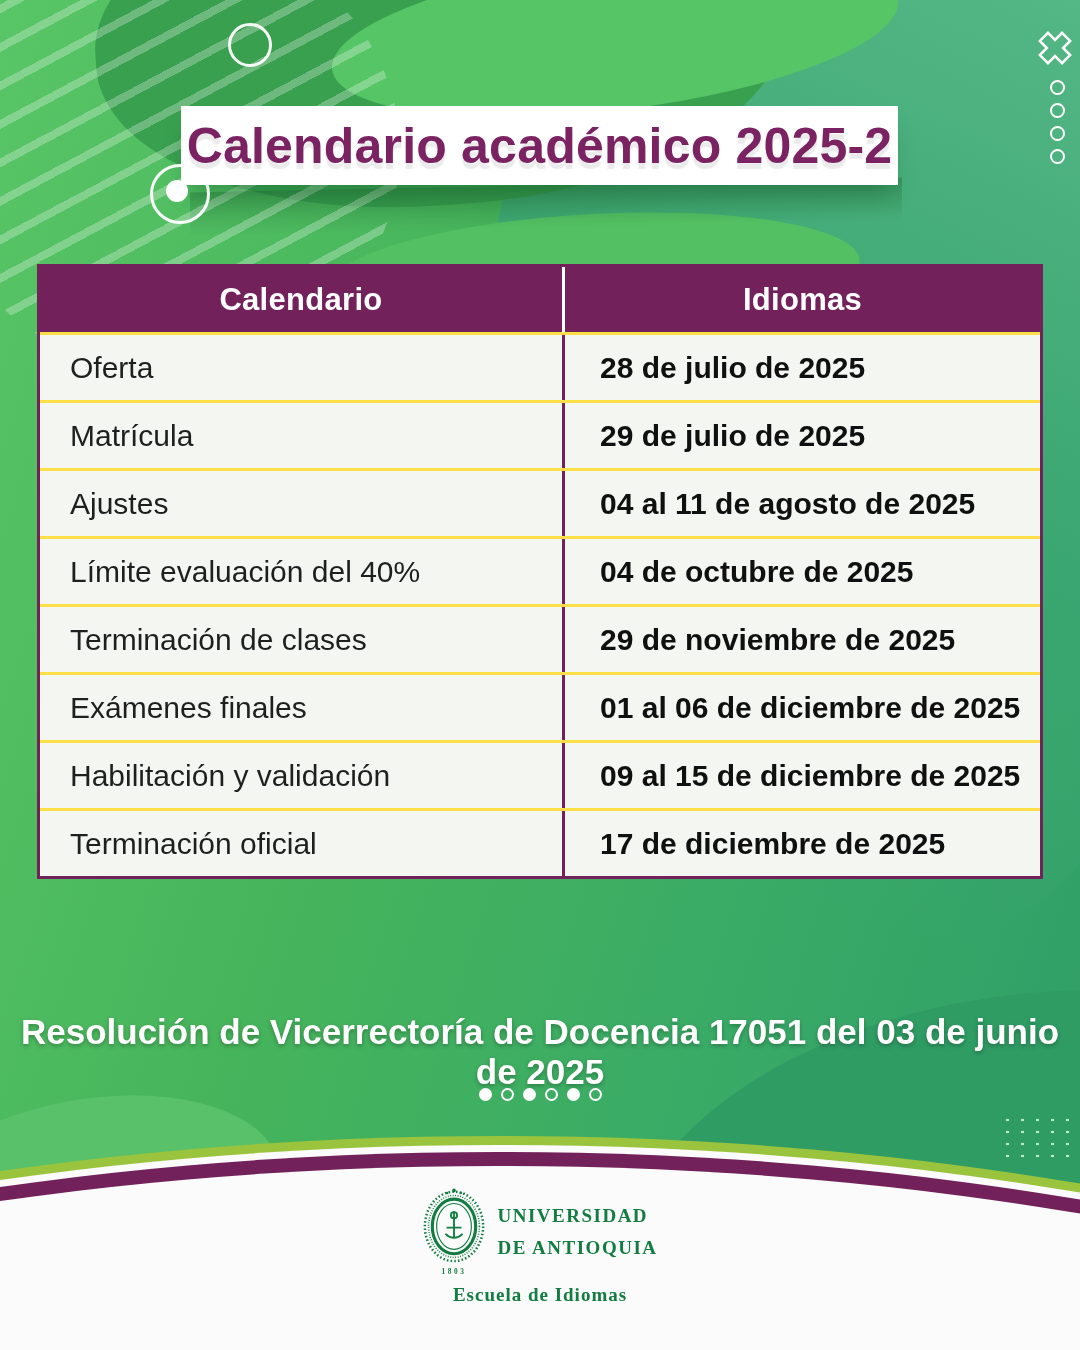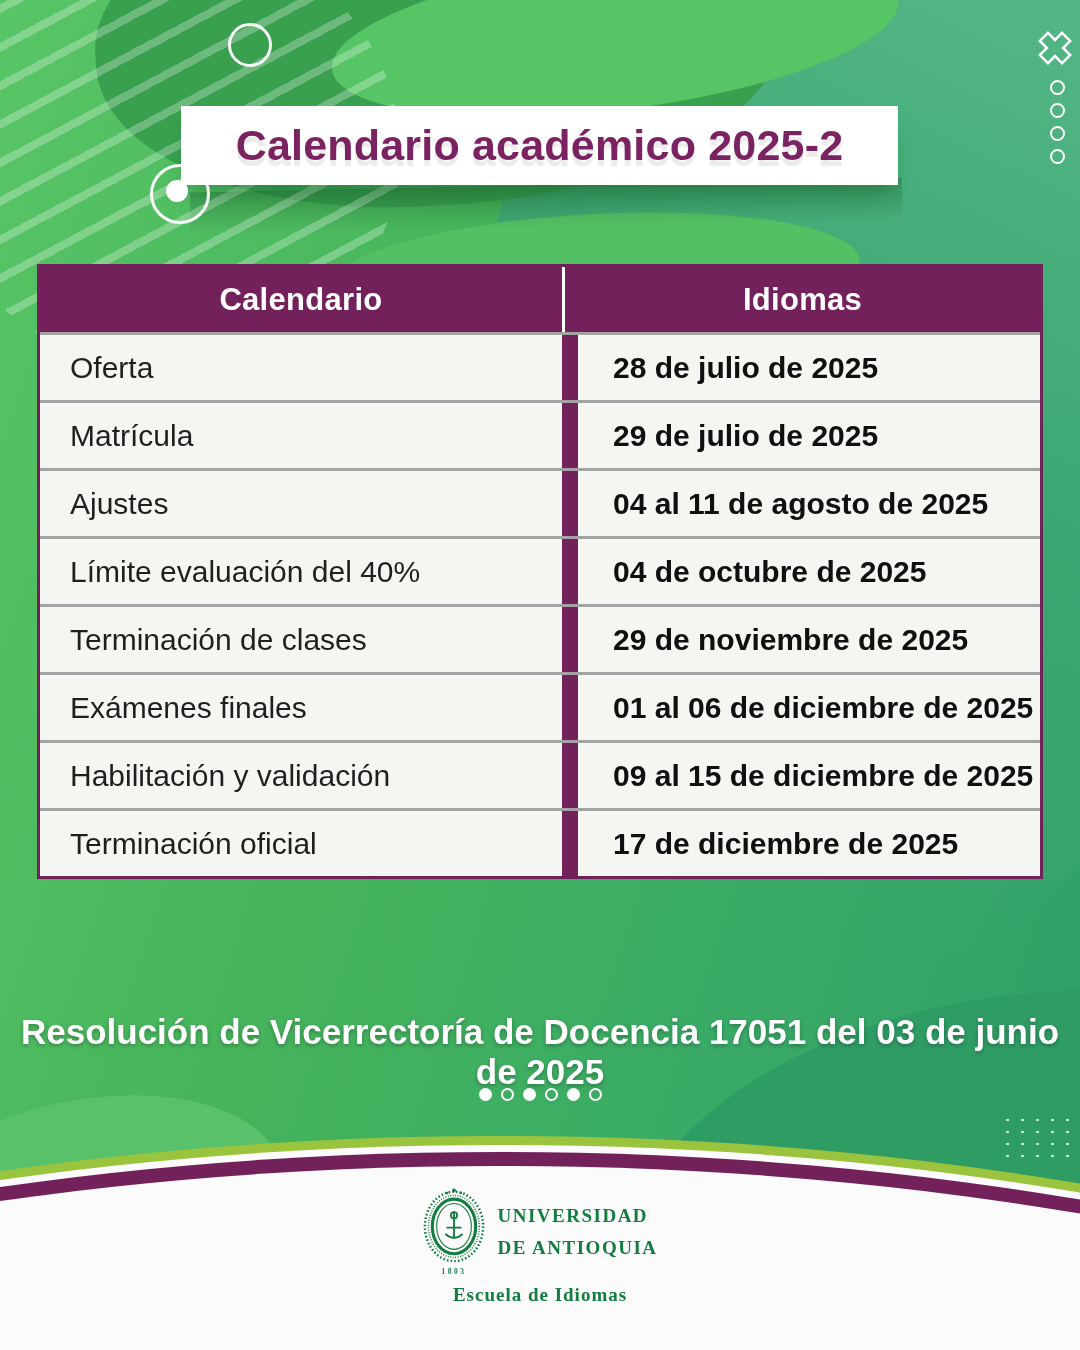--- a/index.html
+++ b/index.html
@@ -36,33 +36,33 @@
   .ring{left:150px;top:164px;width:54px;height:54px;border-width:3px;z-index:6;}
   .ring-dot{position:absolute;left:166px;top:180px;width:22px;height:22px;border-radius:50%;
     background:#fff;z-index:6;}
   .x-icon{position:absolute;left:1032px;top:25px;z-index:3;}
   .side-dots{position:absolute;left:1050px;top:80px;display:flex;flex-direction:column;gap:8px;z-index:3;}
   .side-dots span{width:11px;height:11px;border:2px solid #fff;border-radius:50%;}
   
   .banner{position:absolute;left:181px;top:106px;width:717px;height:79px;background:#ffffff;
     display:flex;align-items:center;justify-content:center;z-index:5;
     box-shadow:0 16px 22px -8px rgba(25,95,45,.45);}
-  .banner h1{margin:0;font-size:43px;font-weight:700;color:#7b2362;letter-spacing:.2px;
+  .banner h1{margin:0;font-size:50px;font-weight:700;color:#7b2362;letter-spacing:.2px;
     text-shadow:0 6px 1px rgba(130,130,130,.16);}
   
   .cal-table{position:absolute;left:37px;top:264px;width:1006px;z-index:5;
     border:3px solid #73215a;background:#73215a;box-sizing:border-box;}
   .thead{display:grid;grid-template-columns:522px 475px;column-gap:3px;background:#ffffff;}
   .th{background:#73215a;color:#fff;font-size:31px;font-weight:700;height:65px;
     display:flex;align-items:center;justify-content:center;letter-spacing:.3px;}
-  .tbody{display:grid;row-gap:3px;background:#a3a3a3;padding-top:3px;}
+  .tbody{display:grid;row-gap:3px;background:#fde047;padding-top:3px;}
   .tr{display:grid;grid-template-columns:522px 475px;column-gap:3px;background:#73215a;}
   .td{background:#f4f6f2;height:65px;display:flex;align-items:center;}
   .td-label{padding-left:30px;font-size:30px;color:#1f1f1f;}
-  .td-date{padding-left:35px;font-size:30px;font-weight:700;color:#101010;margin-left:13px;}
+  .td-date{padding-left:35px;font-size:30px;font-weight:700;color:#101010;}
   
   .note{position:absolute;left:0;top:1012px;width:100%;text-align:center;z-index:5;
     font-size:35px;font-weight:700;color:#ffffff;text-shadow:0 2px 4px rgba(0,0,0,.28);}
   .carousel{position:absolute;left:0;top:1088px;width:100%;display:flex;justify-content:center;
     gap:9px;z-index:5;}
   .dot{width:13px;height:13px;border-radius:50%;box-sizing:border-box;}
   .dot.filled{background:#fff;}
   .dot.outline{border:2.5px solid #fff;background:transparent;}
   
   .dome{position:absolute;left:-1100px;width:3200px;height:1400px;border-radius:50%;z-index:4;}

